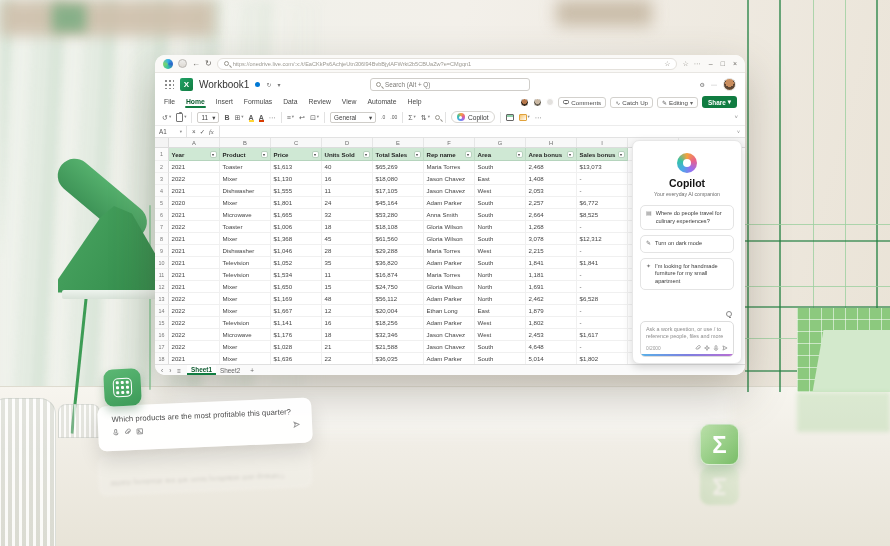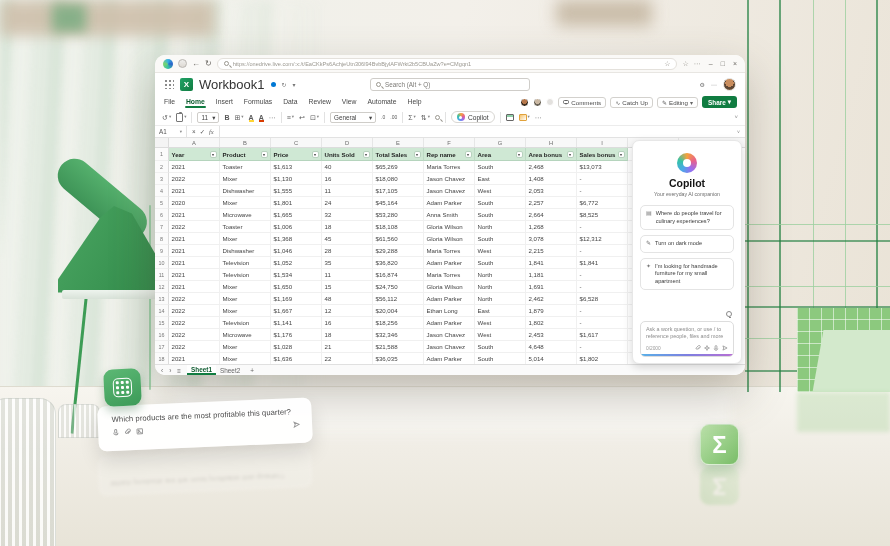--- a/index.html
+++ b/index.html
@@ -83,21 +83,21 @@
   .mag::after{content:"";position:absolute;left:4px;top:4px;width:3px;height:1px;background:#9a978f;transform:rotate(45deg);}
   .url{font-size:5.6px;color:#9a978f;white-space:nowrap;overflow:hidden;text-overflow:ellipsis;flex:1;}
   .bar-ic{font-size:7px;color:#8a877f;line-height:1;}
   .winctl{font-size:7px;color:#6f6c67;line-height:1;margin-left:3px;}
   
   .xl-top{height:22px;display:flex;align-items:center;padding:0 9px;gap:6px;position:relative;background:#fff;}
   .waffle{width:10px;height:10px;background-image:radial-gradient(circle,#8a8a8a 1px,transparent 1.2px);
     background-size:4px 4px;background-position:0 0;}
   .xl-tile{width:13px;height:13px;border-radius:2px;background:linear-gradient(135deg,#21a366,#107c41);
     color:#fff;font-size:8px;font-weight:bold;display:flex;align-items:center;justify-content:center;}
-  .doc-title{font-size:13px;color:#333;}
+  .doc-title{font-size:10px;color:#333;}
   .saved-dot{width:5px;height:5px;border-radius:50%;background:#0078d4;}
   .tiny-glyph{font-size:6px;color:#777;}
   .search-pill{position:absolute;left:50%;transform:translateX(-50%);width:160px;height:13px;background:#fff;
     border:1px solid #cfcdc9;border-radius:3px;display:flex;align-items:center;padding:0 5px;gap:4px;}
   .search-pill .txt{font-size:6.3px;color:#7c7a76;}
   .xl-top-right{margin-left:auto;display:flex;align-items:center;gap:6px;}
   .avatar{width:13px;height:13px;border-radius:50%;background:radial-gradient(circle at 50% 35%,#c98d5e 0 45%,#5d4634 46% 70%,#7a5c40 71%);border:1px solid #e2e0dc;}
   
   .ribbon-tabs{height:14px;display:flex;align-items:center;padding:0 8px;gap:9px;background:#fff;}
   .rtab{font-size:6.8px;color:#484848;position:relative;padding:1px 1px 3px;}

